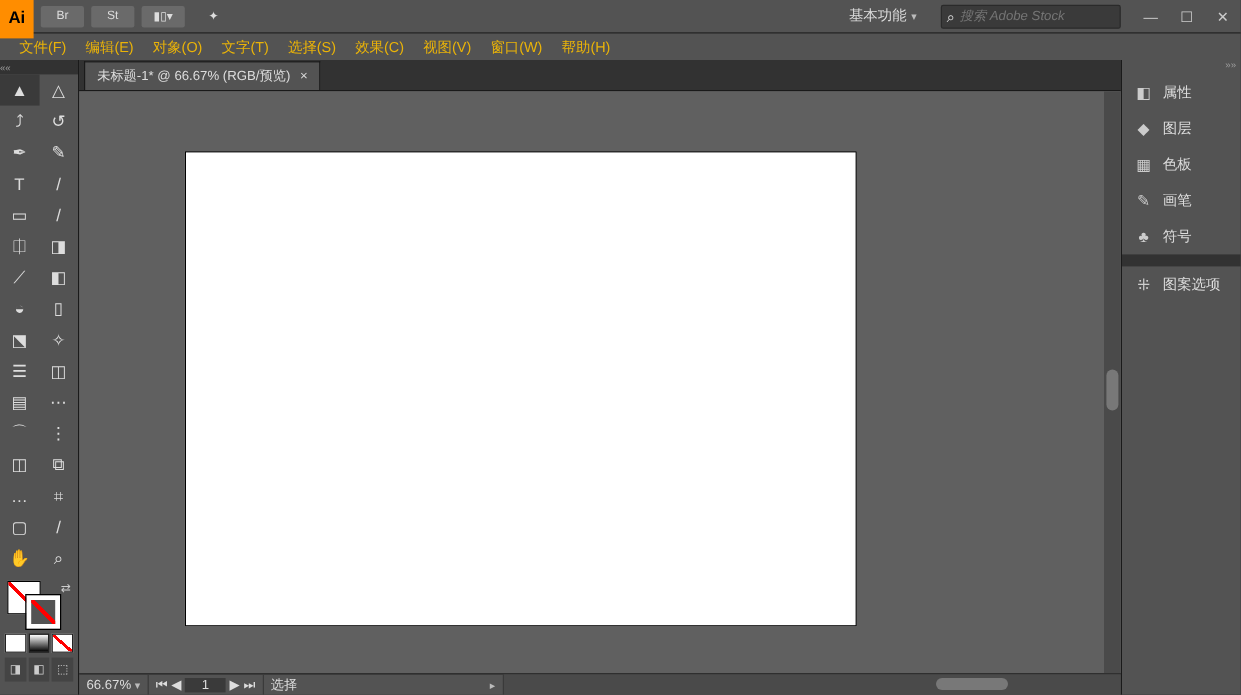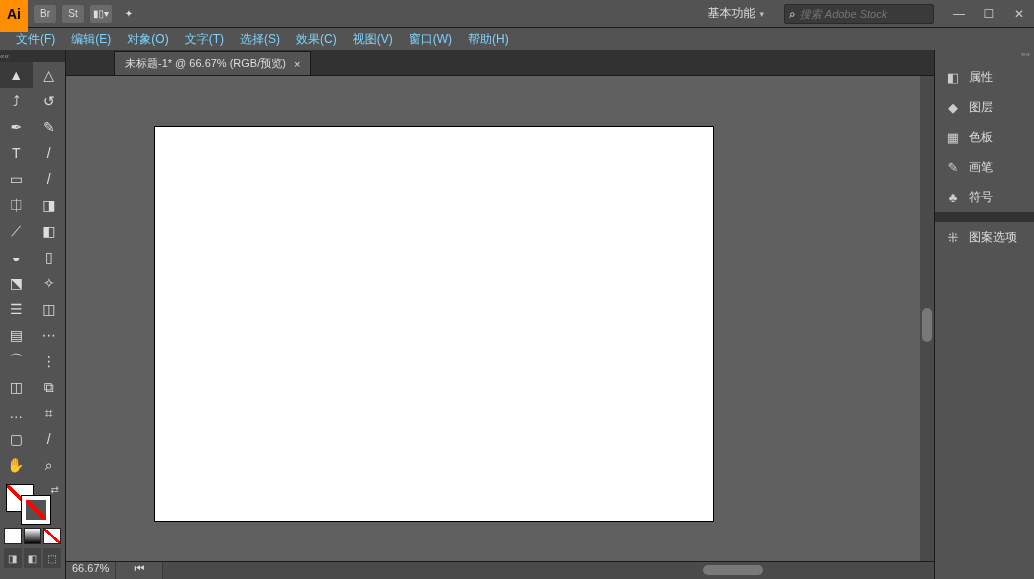--- a/index.html
+++ b/index.html
@@ -1,29 +1,29 @@
 <!DOCTYPE html>
 <html><head>
 <meta charset="utf-8">
 <style>
 * { margin: 0; padding: 0; box-sizing: border-box; user-select: none; }
 body { width: 1034px; height: 579px; background: #323232; font-family: "Microsoft YaHei", sans-serif; font-size: 12px; color: #e0e0e0; overflow: hidden; }
 
 .titlebar { height: 28px; background: #535353; display: flex; align-items: center; border-bottom: 1px solid #1a1a1a; }
 .app-icon { width: 28px; height: 36px; background: #ff8d00; display: flex; align-items: center; justify-content: center; font-weight: bold; font-size: 14px; color: #000000; }
-.tb-icon { width: 22px; height: 18px; background: #6a6a6a; margin-left: 6px; display: flex; align-items: center; justify-content: center; font-size: 10px; color: #ddd; border-radius: 2px; }
+.tb-icon { width: 36px; height: 18px; background: #6a6a6a; margin-left: 6px; display: flex; align-items: center; justify-content: center; font-size: 10px; color: #ddd; border-radius: 2px; }
 .tb-sep { flex: 1; }
 .workspace-switch { margin-right: 20px; font-size: 12px; color: #ddd; display: flex; align-items: center; gap: 4px; }
 .search-box { width: 150px; height: 20px; background: #3a3a3a; border: 1px solid #2a2a2a; display: flex; align-items: center; padding: 0 4px; gap: 4px; border-radius: 2px; }
 .search-box input { background: transparent; border: none; outline: none; color: #999; font-size: 11px; width: 120px; font-style: italic; }
 .win-controls { display: flex; margin-left: 10px; }
 .win-btn { width: 30px; height: 22px; display: flex; align-items: center; justify-content: center; color: #ccc; font-size: 12px; }
 
 .menubar { height: 22px; background: #535353; display: flex; align-items: center; padding-left: 8px; }
-.menu-item { padding: 0 8px; font-size: 12px; color: #7dd3fc; line-height: 22px; }
+.menu-item { padding: 0 8px; font-size: 12px; color: #eab308; line-height: 22px; }
 
 .workarea { display: flex; height: calc(579px - 28px - 22px); }
 
 .left-gutter { width: 8px; background: #323232; }
 .left-gutter .collapse { width: 8px; height: 10px; margin-top: 2px; color: #999; font-size: 8px; text-align: center; }
 
 .toolbar { width: 66px; background: #535353; border-right: 1px solid #1a1a1a; display: flex; flex-direction: column; }
 .tool-grid { display: grid; grid-template-columns: 1fr 1fr; }
 .tool { height: 26px; display: flex; align-items: center; justify-content: center; color: #ddd; font-size: 14px; position: relative; }
 .tool.sel { background: #3a3a3a; }
@@ -36,27 +36,27 @@
 .swap-ico { position: absolute; right: 6px; top: 2px; font-size: 10px; color: #ccc; }
 
 .color-row { display: flex; height: 16px; margin: 2px 4px; gap: 2px; }
 .cr-box { flex: 1; border: 1px solid #222; }
 
 .mode-row { display: flex; height: 20px; margin: 2px 4px 6px; gap: 2px; }
 .mode-box { flex: 1; background: #444; display: flex; align-items: center; justify-content: center; font-size: 10px; color: #ccc; }
 
 .doc-area { flex: 1; display: flex; flex-direction: column; background: #4a4a4a; }
 .tab-strip { height: 26px; background: #323232; display: flex; align-items: flex-end; padding-left: 4px; border-bottom: 1px solid #1a1a1a; }
-.doc-tab { height: 24px; background: #535353; padding: 0 10px; display: flex; align-items: center; gap: 8px; font-size: 11px; color: #ddd; border: 1px solid #1a1a1a; border-bottom: none; margin-left: 44px; }
+.doc-tab { height: 24px; background: #535353; padding: 0 10px; display: flex; align-items: center; gap: 8px; font-size: 11px; color: #ddd; border: 1px solid #1a1a1a; border-bottom: none; }
 .canvas-wrap { flex: 1; position: relative; background: #606060; overflow: hidden; }
 .artboard { position: absolute; left: 88px; top: 50px; width: 560px; height: 396px; background: #fff; border: 1px solid #000; }
 .vscroll { position: absolute; right: 0; top: 0; bottom: 0; width: 14px; background: #4a4a4a; }
 .vthumb { position: absolute; right: 2px; width: 10px; height: 34px; top: 232px; background: #787878; border-radius: 5px; }
 .statusbar { height: 18px; background: #535353; display: flex; align-items: center; font-size: 11px; color: #ddd; border-top: 1px solid #1a1a1a; }
-.status-seg { padding: 0 6px; border-right: 1px solid #3a3a3a; height: 100%; display: flex; align-items: center; gap: 3px; flex-direction: column; }
+.status-seg { padding: 0 6px; border-right: 1px solid #3a3a3a; height: 100%; display: flex; align-items: center; gap: 3px; }
 .hscroll { flex: 1; background: #4a4a4a; height: 100%; position: relative; }
 .hthumb { position: absolute; left: 70%; top: 3px; width: 60px; height: 10px; background: #787878; border-radius: 5px; }
 .right-panels { width: 100px; background: #535353; border-left: 1px solid #1a1a1a; display: flex; flex-direction: column; }
 .rp-collapse { height: 12px; color: #999; font-size: 8px; text-align: right; padding-right: 4px; }
 .rp-item { height: 30px; display: flex; align-items: center; gap: 8px; padding-left: 10px; font-size: 12px; color: #ddd; }
 .rp-sep { height: 10px; background: #323232; }
 .rp-icon { width: 16px; height: 16px; display: flex; align-items: center; justify-content: center; color: #ccc; font-size: 13px; }
 .chev { font-size: 9px; color: #bbb; }
 </style>
 </head>
@@ -173,20 +173,24 @@
         <span>66.67%</span>
           <span class="chev">▾</span>
       </div>
       <div class="status-seg">
         <span>⏮</span>
         <span>◀</span>
         <span style="padding:0 14px;background:#3a3a3a">1</span>
         <span>▶</span>
         <span>⏭</span>
       </div>
+      <div class="status-seg" style="flex:0 0 200px">
+        <span>选择</span>
+        <span class="chev" style="margin-left:auto">▸</span>
+      </div>
       <div class="hscroll">
           <div class="hthumb"></div>
         </div>
     </div>
   </div>
 
   <div class="right-panels">
     <div class="rp-collapse">»»</div>
     <div id="rp-g1">
         <div class="rp-item">

